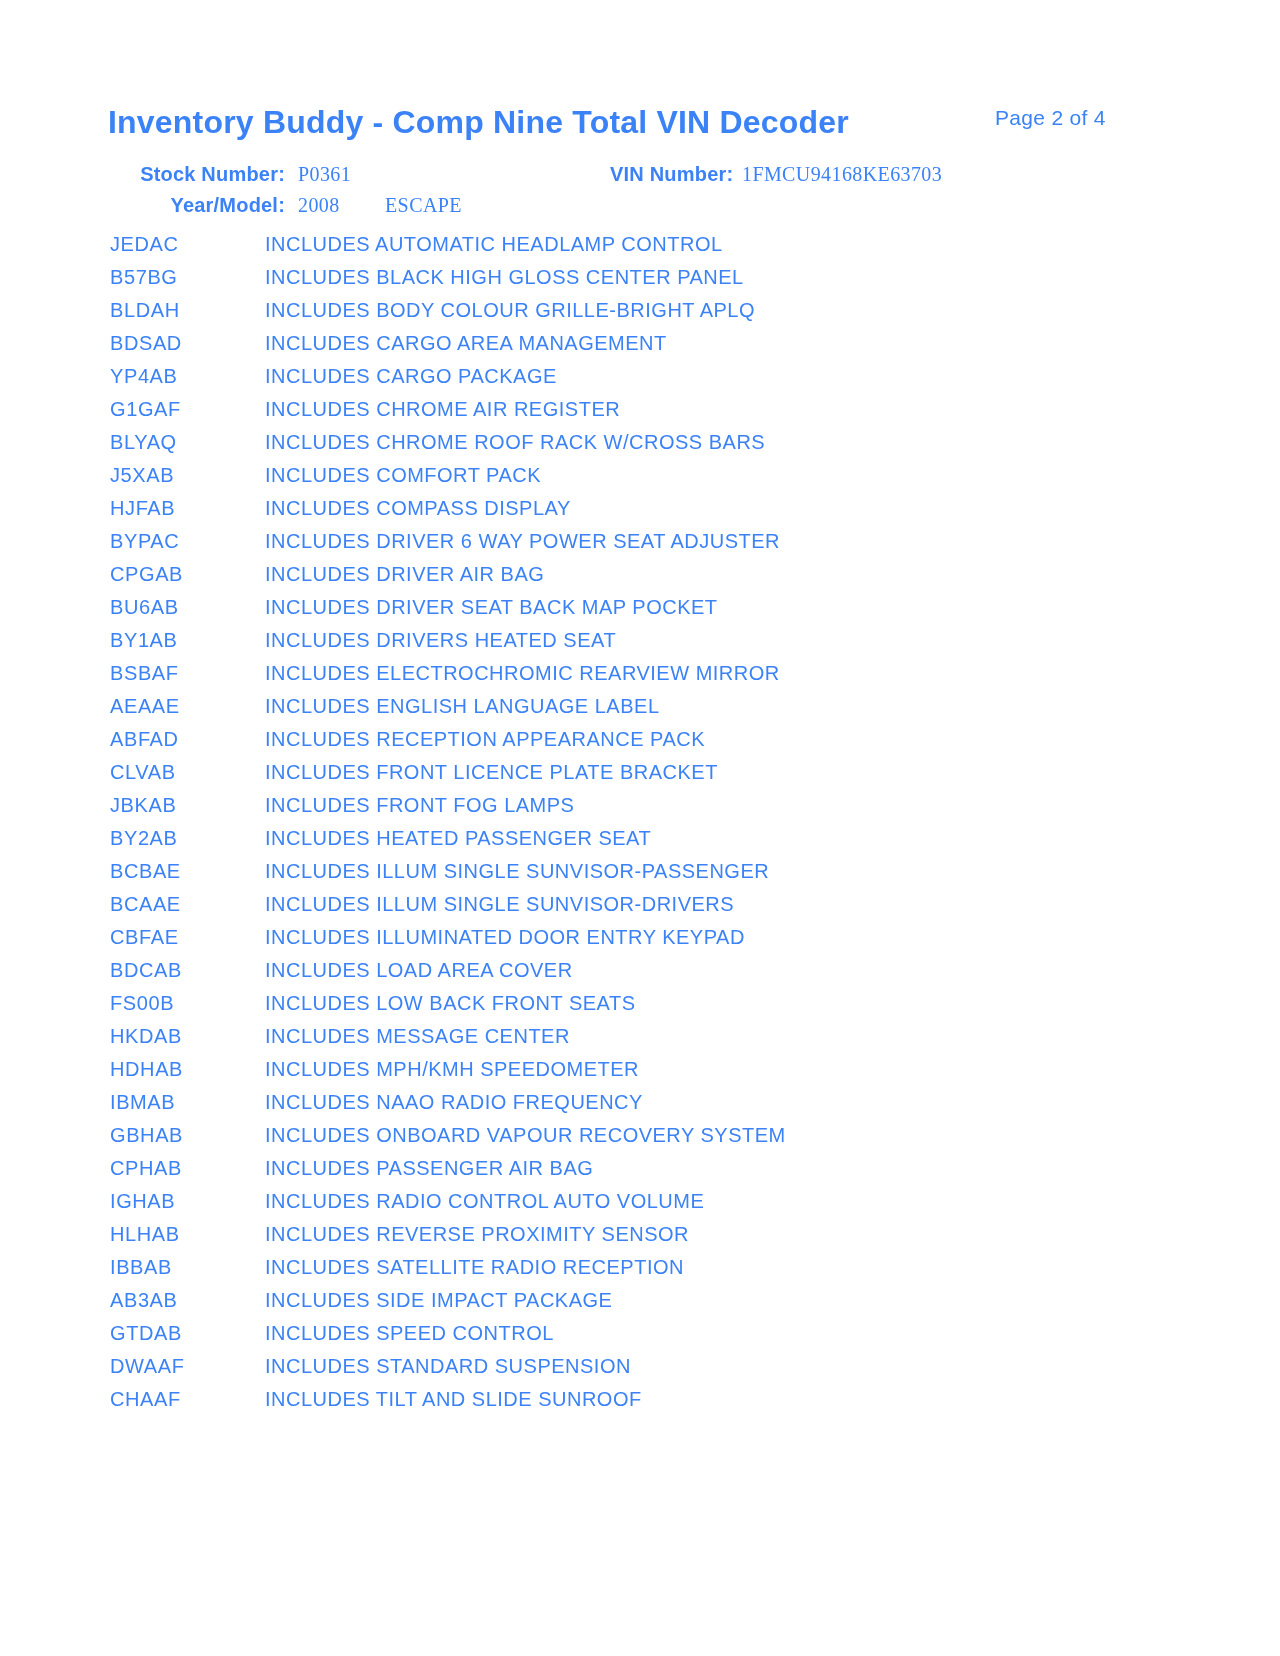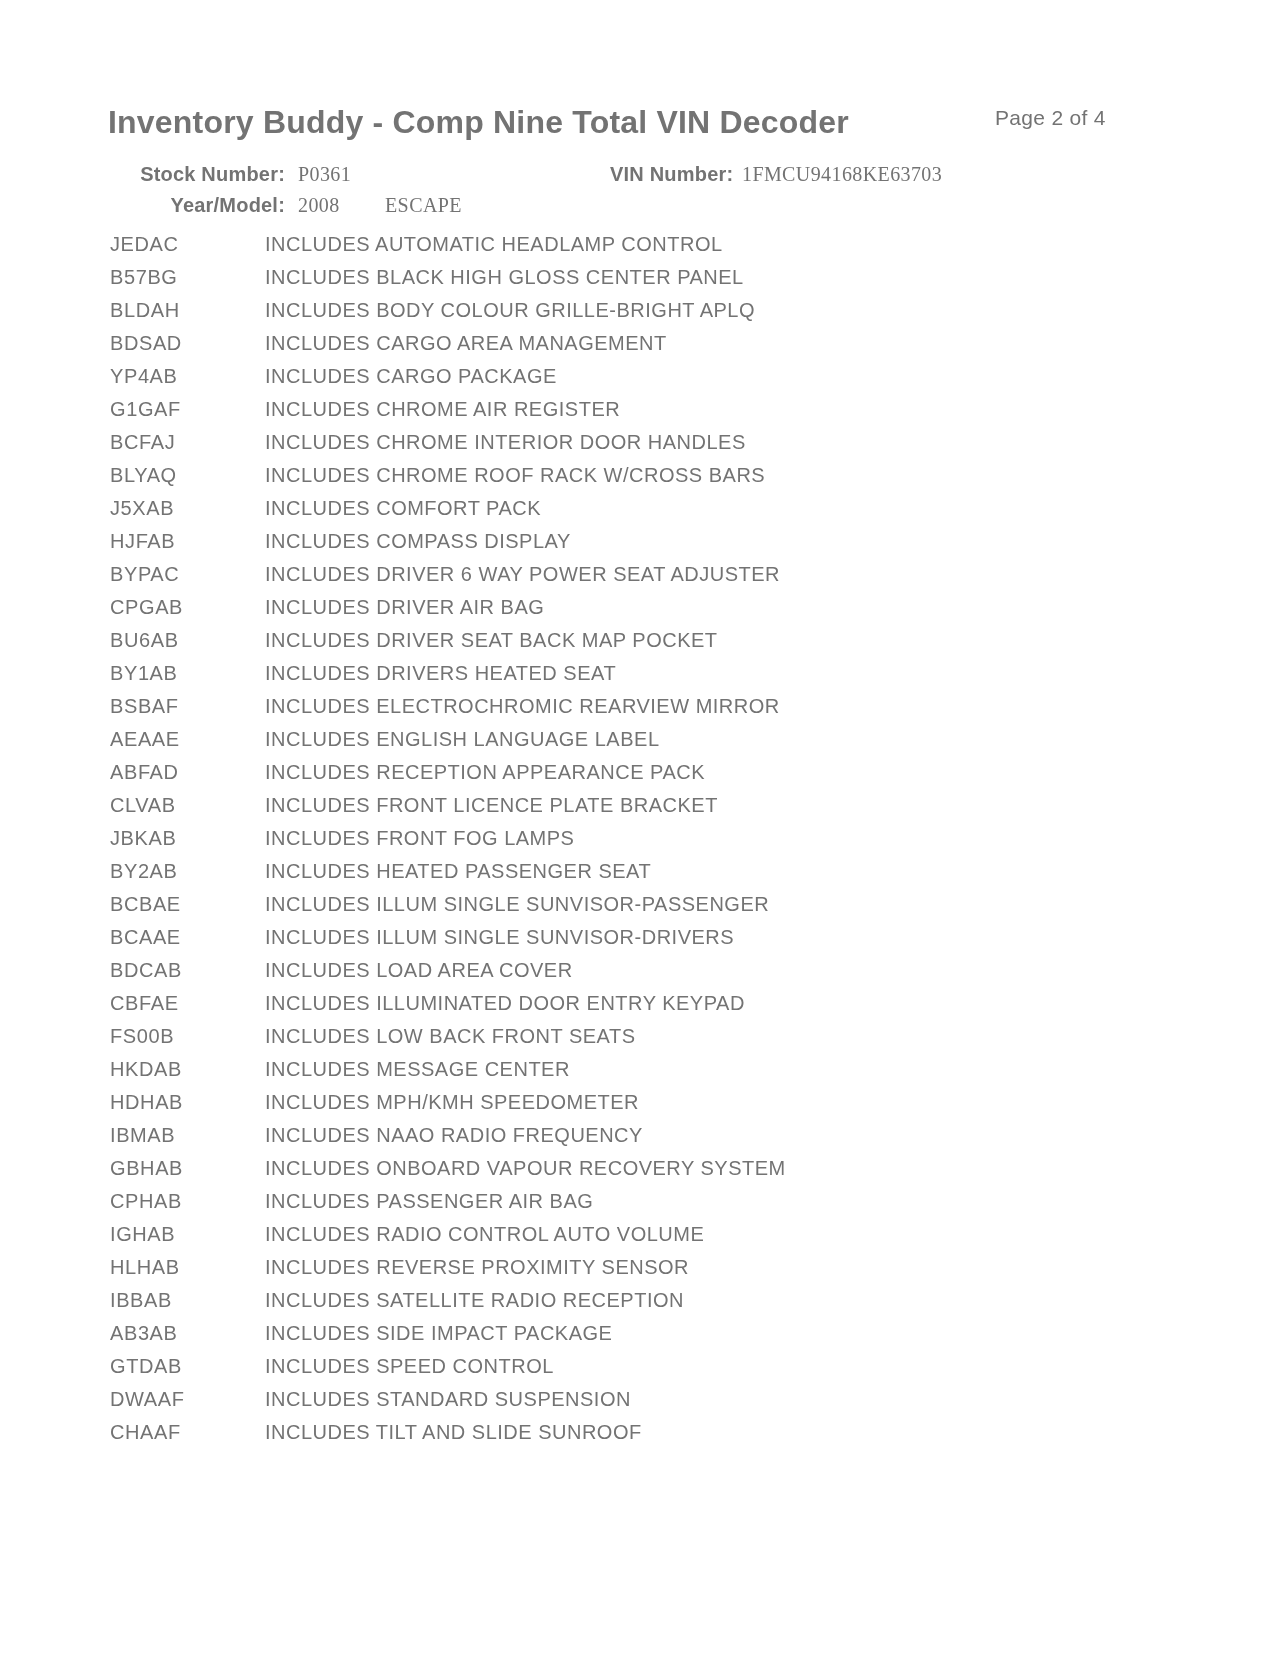--- a/index.html
+++ b/index.html
@@ -6,21 +6,21 @@
     margin: 0;
     padding: 0;
     background: #ffffff;
   }
   .page {
     position: relative;
     width: 1268px;
     height: 1656px;
     background: #ffffff;
     font-family: "Liberation Sans", "DejaVu Sans", sans-serif;
-    color: #737373;
+    color: #3b82f6;
     overflow: hidden;
   }
   .title {
     position: absolute;
     left: 108px;
     top: 104px;
     font-size: 32px;
     font-weight: bold;
     letter-spacing: 0.2px;
     white-space: nowrap;
@@ -132,24 +132,20 @@
     <div class="option-row">
       <span class="option-code">YP4AB</span>
       <span class="option-desc">INCLUDES CARGO PACKAGE</span>
     </div>
 
     <div class="option-row">
       <span class="option-code">G1GAF</span>
       <span class="option-desc">INCLUDES CHROME AIR REGISTER</span>
     </div>
 
-    <div class="option-row">
-      <span class="option-code">BCFAJ</span>
-      <span class="option-desc">INCLUDES CHROME INTERIOR DOOR HANDLES</span>
-    </div>
 
     <div class="option-row">
       <span class="option-code">BLYAQ</span>
       <span class="option-desc">INCLUDES CHROME ROOF RACK W/CROSS BARS</span>
     </div>
 
     <div class="option-row">
       <span class="option-code">J5XAB</span>
       <span class="option-desc">INCLUDES COMFORT PACK</span>
     </div>
@@ -214,30 +210,30 @@
       <span class="option-code">BCBAE</span>
       <span class="option-desc">INCLUDES ILLUM SINGLE SUNVISOR-PASSENGER</span>
     </div>
 
     <div class="option-row">
       <span class="option-code">BCAAE</span>
       <span class="option-desc">INCLUDES ILLUM SINGLE SUNVISOR-DRIVERS</span>
     </div>
 
     <div class="option-row">
+      <span class="option-code">CBFAE</span>
+      <span class="option-desc">INCLUDES ILLUMINATED DOOR ENTRY KEYPAD</span>
+    </div>
+
+    <div class="option-row">
       <span class="option-code">BDCAB</span>
       <span class="option-desc">INCLUDES LOAD AREA COVER</span>
     </div>
 
     <div class="option-row">
-      <span class="option-code">CBFAE</span>
-      <span class="option-desc">INCLUDES ILLUMINATED DOOR ENTRY KEYPAD</span>
-    </div>
-
-    <div class="option-row">
       <span class="option-code">FS00B</span>
       <span class="option-desc">INCLUDES LOW BACK FRONT SEATS</span>
     </div>
 
     <div class="option-row">
       <span class="option-code">HKDAB</span>
       <span class="option-desc">INCLUDES MESSAGE CENTER</span>
     </div>
 
     <div class="option-row">

